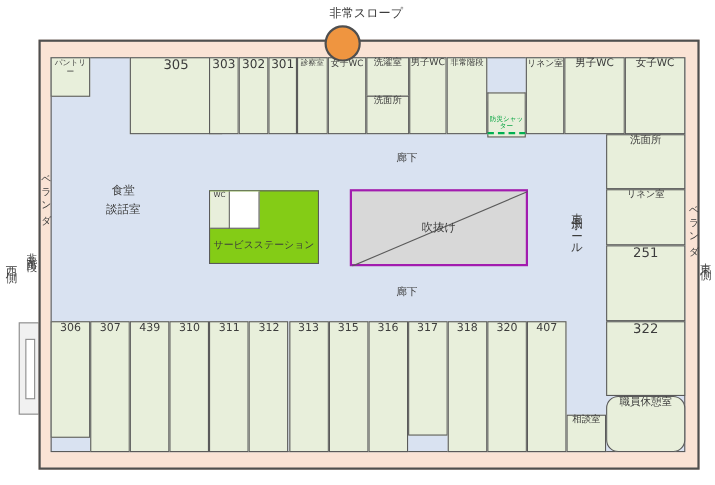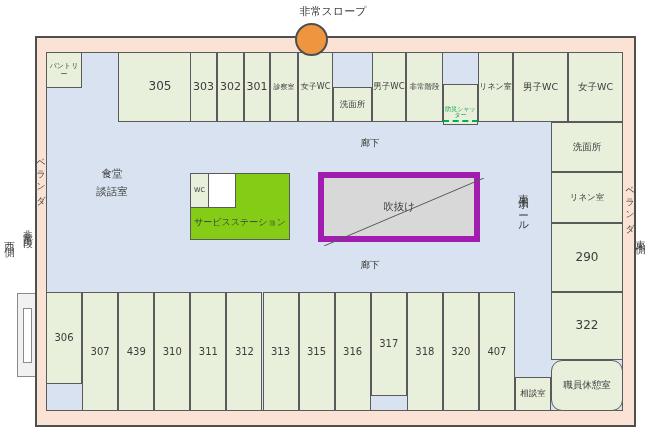--- a/index.html
+++ b/index.html
@@ -6,21 +6,21 @@
   .canvas{
     position:relative;width:650px;height:441px;background:#ffffff;
     font-family:"DejaVu Sans","Liberation Sans",sans-serif;
     color:#3c3c3c;overflow:hidden;
   }
   .abs{position:absolute;box-sizing:border-box;}
   .veranda{background:#fae3d5;border:2px solid #4f4f4f;}
   .inner{background:#d9e2f1;border:1px solid #5a5a5a;}
   .room{
     background:#e8efdb;border:1px solid #5a5a5a;
-    display:flex;align-items:center;justify-content:center;
+    display:flex;justify-content:center;
     text-align:center;line-height:1.15;
   }
   .pink{background:#84cc16;}
   .white{background:#ffffff;}
   .grayroom{background:#d8d8d8;}
   .label{display:flex;align-items:center;justify-content:center;text-align:center;}
   .vtext{writing-mode:vertical-rl;text-orientation:upright;}
   .circle{background:#ef9540;border:2px solid #4f4f4f;border-radius:50%;}
   .stairbox{background:#f1f1f1;border:1px solid #8a8a8a;}
   .stairrail{background:#ffffff;border:1px solid #8a8a8a;}
@@ -54,20 +54,23 @@
   <div class="abs room" style="left:244px;top:52px;width:26px;height:70px;font-size:11px;">
       <span>301</span>
     </div>
   <div class="abs room" style="left:270px;top:52px;width:28px;height:70px;font-size:7px;">
       <span>診察室</span>
     </div>
   <div class="abs room" style="left:298px;top:52px;width:35px;height:70px;font-size:8px;">
       <span>女子WC</span>
     </div>
 
+  <div class="abs room" style="left:333px;top:52px;width:39px;height:36px;font-size:8.5px;">
+      <span>洗濯室</span>
+    </div>
   <div class="abs room" style="left:333px;top:87px;width:39px;height:35px;font-size:8.5px;">
       <span>洗面所</span>
     </div>
 
   <div class="abs room" style="left:372px;top:52px;width:34px;height:70px;font-size:8.5px;">
       <span>男子WC</span>
     </div>
   <div class="abs room" style="left:406px;top:52px;width:37px;height:70px;font-size:7.5px;">
       <span>非常階段</span>
     </div>
@@ -89,30 +92,30 @@
       <span>女子WC</span>
     </div>
 
   <div class="abs room" style="left:551px;top:122px;width:72px;height:50px;font-size:9.5px;">
       <span>洗面所</span>
     </div>
   <div class="abs room" style="left:551px;top:172px;width:72px;height:51px;font-size:8.5px;">
       <span>リネン室</span>
     </div>
   <div class="abs room" style="left:551px;top:223px;width:72px;height:69px;font-size:12px;">
-      <span>290</span>
+      <span>251</span>
     </div>
   <div class="abs room" style="left:551px;top:292px;width:72px;height:68px;font-size:12px;">
       <span>322</span>
     </div>
   <div class="abs room" style="left:551px;top:360px;width:72px;height:51px;font-size:9.5px;border-radius:11px;">
       <span>職員休憩室</span>
     </div>
 
-  <div class="abs room" style="left:46px;top:292px;width:36.1px;height:92px;font-size:10px;">
+  <div class="abs room" style="left:46px;top:292px;width:36.1px;height:106px;font-size:10px;">
       <span>306</span>
     </div>
   <div class="abs room" style="left:82.1px;top:292px;width:36.1px;height:119px;font-size:10px;">
       <span>307</span>
     </div>
   <div class="abs room" style="left:118.2px;top:292px;width:36.1px;height:119px;font-size:10px;">
       <span>439</span>
     </div>
   <div class="abs room" style="left:154.2px;top:292px;width:36.1px;height:119px;font-size:10px;">
       <span>310</span>
@@ -157,21 +160,21 @@
   <div class="abs pink" style="left:190px;top:173px;width:100px;height:67px;border:1px solid #5a5a5a;">
     <div class="abs room" style="left:0px;top:0px;width:18px;height:34px;font-size:6.5px;border-left:none;border-top:none;">
         <span>WC</span>
       </div>
     <div class="abs white" style="left:18px;top:0px;width:27px;height:34px;border-right:1px solid #5a5a5a;border-bottom:1px solid #5a5a5a;"></div>
     <div class="abs label" style="left:0px;top:42px;width:100%;font-size:9px;">
         <span>サービスステーション</span>
       </div>
   </div>
 
-  <div class="abs grayroom" style="left:318px;top:172px;width:162px;height:70px;border:6px solid #a21caf;">
+  <div class="abs grayroom" style="left:318px;top:172px;width:162px;height:70px;border:2px solid #a21caf;">
     <svg width="160" height="68" viewBox="0 0 160 68" style="position:absolute;left:0;top:0;">
       <line x1="0" y1="68" x2="160" y2="0" stroke="#5a5a5a" stroke-width="1"></line>
     </svg>
     <div class="abs label" style="left:0;top:0;width:100%;height:100%;font-size:10.5px;">
         <span>吹抜け</span>
       </div>
   </div>
 
   <div class="abs label" style="left:340px;top:137px;width:60px;font-size:9.5px;">
       <span>廊下</span>

